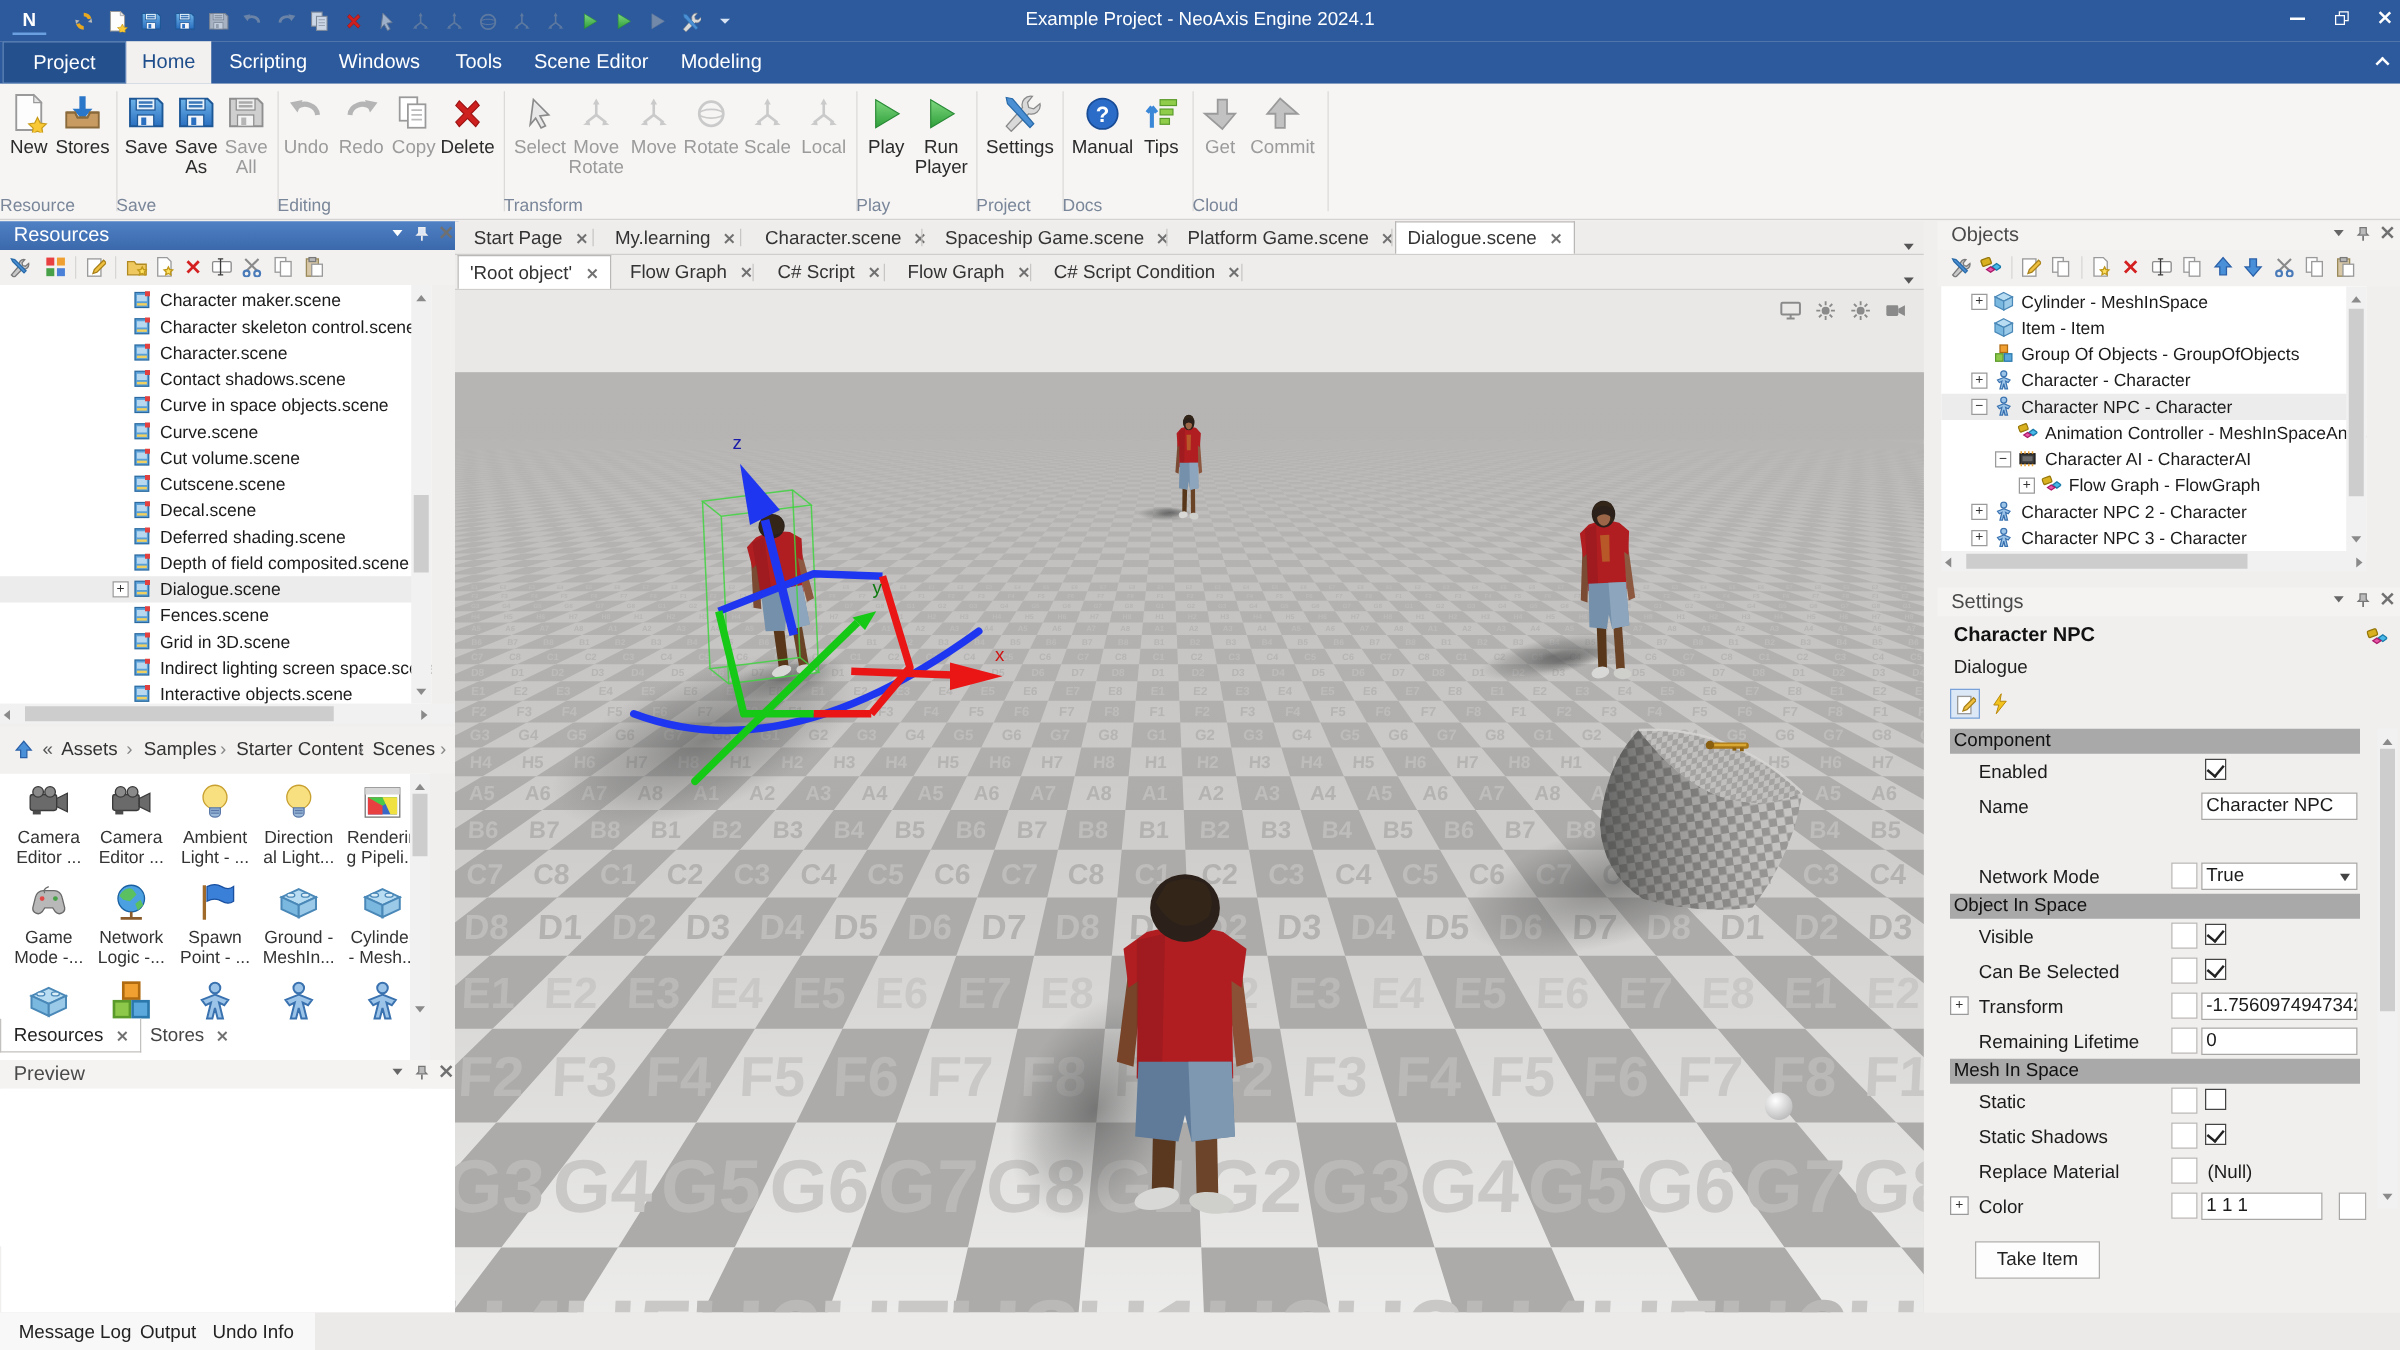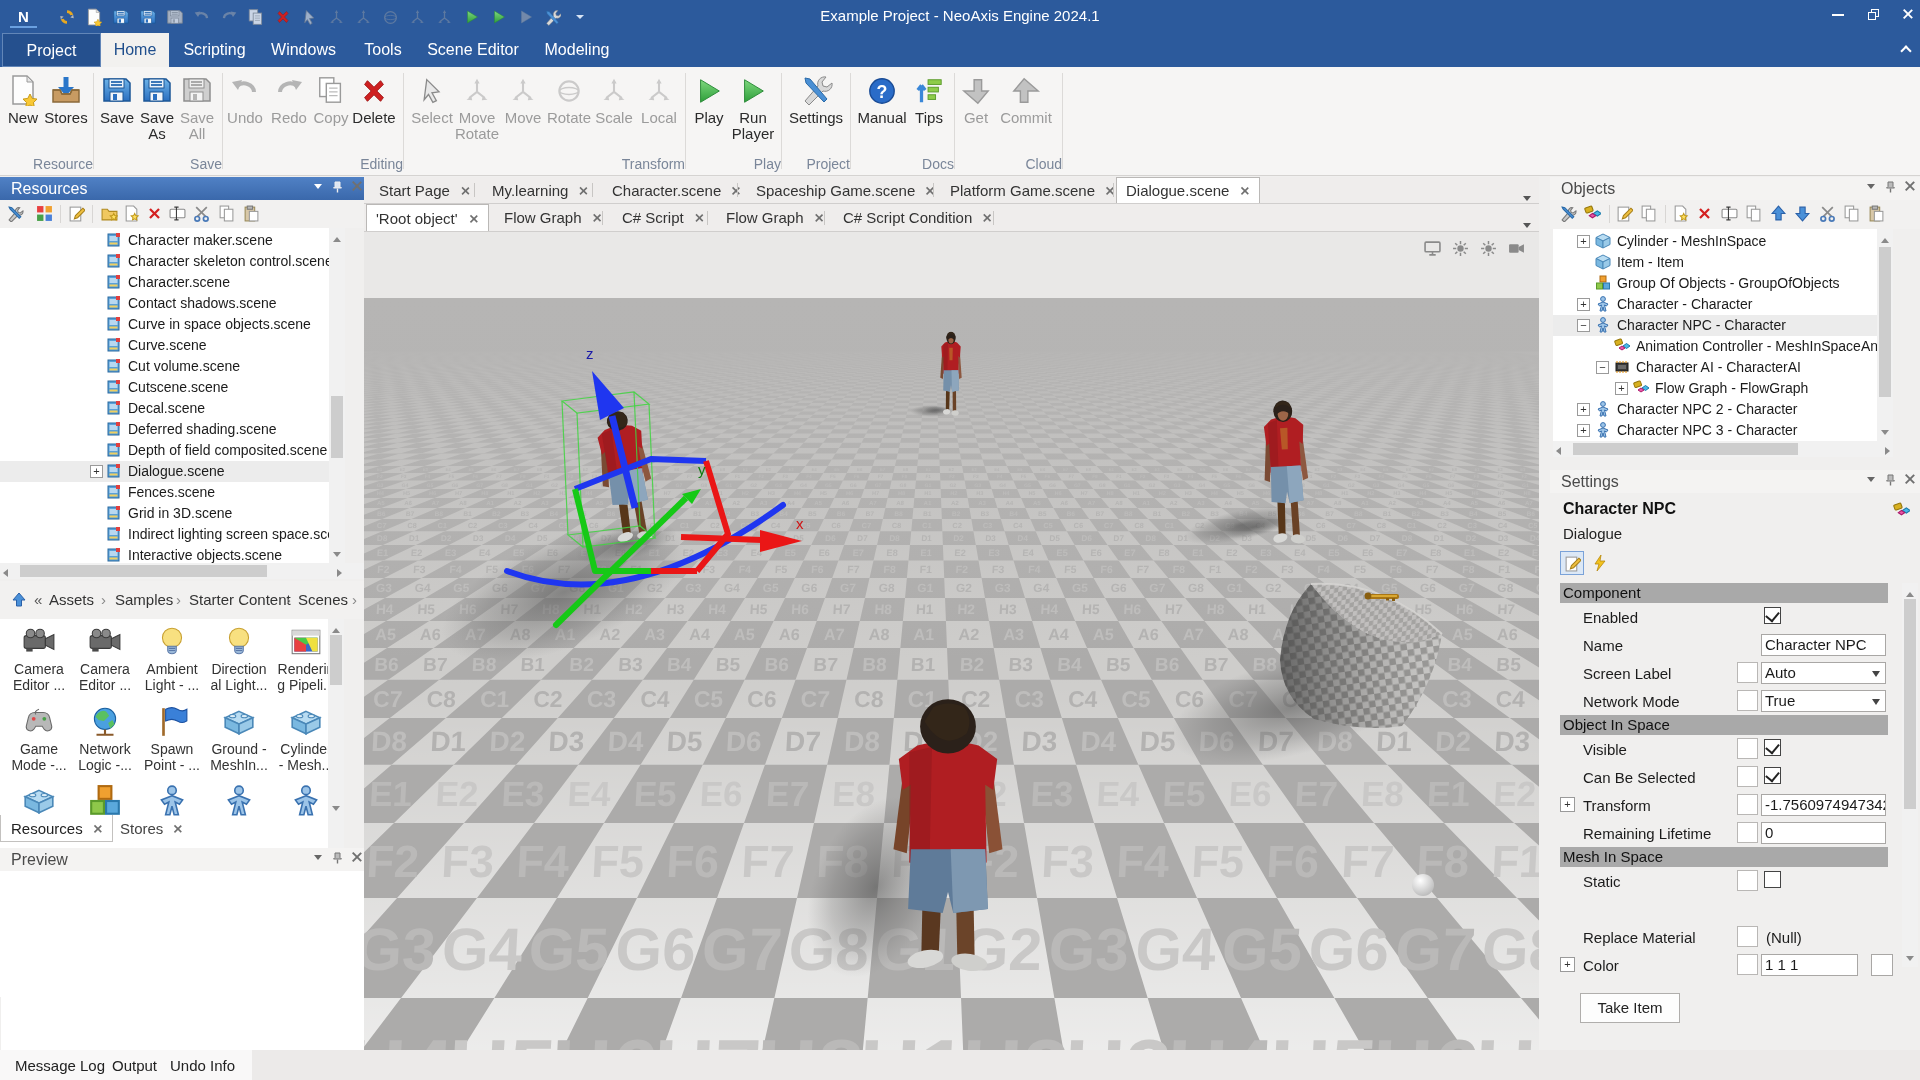--- a/index.html
+++ b/index.html
@@ -6,21 +6,21 @@
 #title{position:absolute;top:7px;left:0;width:100%;text-align:center;color:#fff;font-size:15px}
 #winbtns{position:absolute;right:8px;top:6px;color:#fff;font-size:14px;display:flex;gap:24px}
 #qat{position:absolute;left:10px;top:4px;display:flex;align-items:center;height:26px}
 #qat .qi{width:27px;height:24px;display:flex;align-items:center;justify-content:center}
 #menubar{position:absolute;left:0;top:33px;width:1920px;height:34px;background:#2c5a9c}
 .mtab{position:absolute;top:0;height:34px;color:#fff;font-size:16px;line-height:34px;text-align:center;white-space:nowrap}
 #mProject{left:2px;width:99px;background:#25508e;border:1px solid #6286b8}
 #mHome{left:101px;width:68px;background:#f2f1ef;color:#1f4e8c}
 #ribbon{position:absolute;left:0;top:67px;width:1920px;height:109px;background:#f6f5f4;border-bottom:1px solid #d5d3d1}
 .rsep{position:absolute;top:6px;width:1px;height:96px;background:#dcdad8}
-.rlabel{position:absolute;bottom:3px;width:100%;text-align:right;font-size:14px;color:#7a8699}
+.rlabel{position:absolute;bottom:3px;width:100%;text-align:left;font-size:14px;color:#7a8699}
 .ritem{position:absolute;top:3px;text-align:center;font-size:15px;color:#2b2b2b;white-space:nowrap}
 .ritem .ric{height:36px;display:flex;align-items:flex-end;justify-content:center}
 .ritem.gray{color:#9b9b9b}
 .rtxt{line-height:16px;margin-top:4px}
 #leftpanel{position:absolute;left:0;top:177px;width:367px;height:873px;background:#f0efee}
 .ptitle{position:absolute;left:0;width:100%;height:23px;font-size:16px;color:#4a4a4a}
 .ptitle .pt{position:absolute;left:11px;top:3px}
 .pticons{position:absolute;right:6px;top:4px;display:flex;gap:9px;color:#5a5a5a}
 #restitle{top:0;background:linear-gradient(#5081c5,#3a68ab);color:#fff}
 #restitle .pt{color:#fff}
@@ -2037,25 +2037,20 @@
       </svg>
 <div class="secbar" style="top:113px">Component</div>
       <div class="prow" style="top:133px">
         <span class="plabel">Enabled</span>
         <div class="pcheck on"></div>
       </div>
       <div class="prow" style="top:161px">
         <span class="plabel">Name</span>
         <div class="pfield">Character NPC</div>
       </div>
-      <div class="prow" style="top:189px">
-        <span class="plabel">Screen Label</span>
-        <div class="pbox"></div>
-        <div class="pfield">Auto<div class="drop"></div></div>
-      </div>
       <div class="prow" style="top:217px">
         <span class="plabel">Network Mode</span>
         <div class="pbox"></div>
         <div class="pfield">True<div class="drop"></div></div>
       </div>
       <div class="secbar" style="top:245px">Object In Space</div>
       <div class="prow" style="top:293px">
         <span class="plabel">Can Be Selected</span>
         <div class="pbox"></div>
         <div class="pcheck on"></div>
@@ -2074,20 +2069,25 @@
       <div class="prow" style="top:349px">
         <span class="plabel">Remaining Lifetime</span>
         <div class="pbox"></div>
         <div class="pfield">0</div>
       </div>
       <div class="secbar" style="top:377px">Mesh In Space</div>
       <div class="prow" style="top:397px">
         <span class="plabel">Static</span>
         <div class="pbox"></div>
         <div class="pcheck"></div>
+      </div>
+      <div class="prow" style="top:425px">
+        <span class="plabel">Static Shadows</span>
+        <div class="pbox"></div>
+        <div class="pcheck on"></div>
       </div>
       <div class="prow" style="top:453px">
         <span class="plabel">Replace Material</span>
         <div class="pbox"></div>
         <span style="position:absolute;left:206px;top:6px">(Null)</span>
       </div>
       <div class="prow" style="top:481px">
         <div class="pexp">+</div>
         <span class="plabel">Color</span>
         <div class="pbox"></div>

